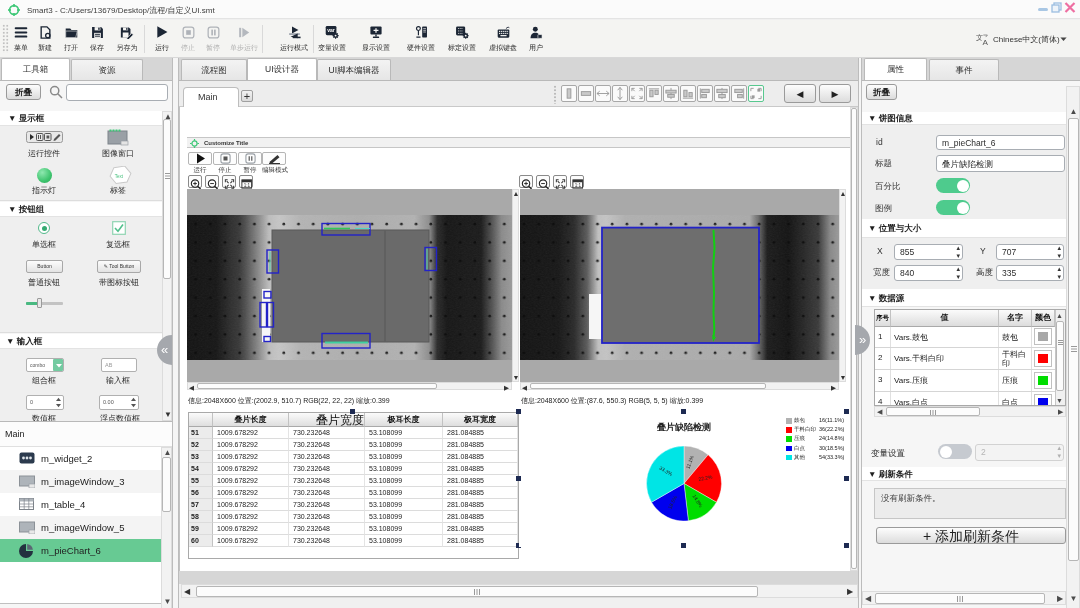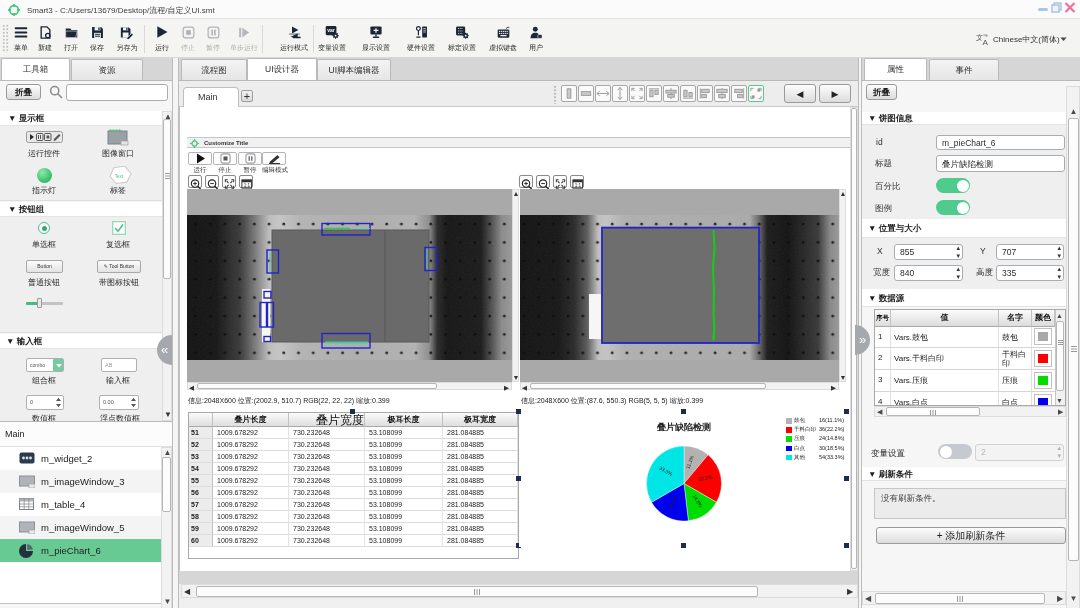--- a/index.html
+++ b/index.html
@@ -754,21 +754,21 @@
     <div class="ab sbtrack" style="left:12px;top:325px;width:192px;height:11px;"></div>
     <div class="ab arw" style="left:15px;top:327px;font-size:7px;">◀</div>
     <div class="ab arw" style="left:196px;top:327px;font-size:7px;">▶</div>
     <div class="ab sbthumb" style="left:24px;top:326px;width:94px;height:9px;"></div>
     <div class="ab" style="left:68px;top:329px;width:1px;height:5px;background:#999;box-shadow:2.5px 0 #999,5px 0 #999;"></div>
     <div class="ab plab" style="left:9px;top:367px;">变量设置</div>
     <div class="ab tgl-off" style="left:76px;top:363px;"></div>
     <div class="spin dis" style="left:113px;top:363px;width:89px;height:17px;">2</div>
     <div class="hdr ab" style="left:0;top:386px;width:204px;height:14px;padding-left:6px;line-height:14px;">▼ 刷新条件</div>
     <div class="ab" style="left:12px;top:407px;width:192px;height:31px;background:#ececec;border:1px solid #c6c6c6;font-size:8.5px;color:#444;padding:4px 0 0 6px;">没有刷新条件。</div>
-    <div class="ab btn" style="left:14px;top:446px;width:190px;height:17px;font-size:10px;line-height:16px;text-align:center;">+ 添加刷新条件</div>
+    <div class="ab btn" style="left:14px;top:446px;width:190px;height:17px;font-size:14px;line-height:16px;text-align:center;">+ 添加刷新条件</div>
     <div class="ab sbtrack" style="left:0px;top:510px;width:204px;height:14px;"></div>
     <div class="ab arw" style="left:3px;top:513.5px;">◀</div>
     <div class="ab arw" style="left:195px;top:513.5px;">▶</div>
     <div class="ab sbthumb" style="left:13px;top:511.5px;width:170px;height:11px;"></div>
     <div class="ab" style="left:95px;top:515px;width:1px;height:6px;background:#999;box-shadow:2.5px 0 #999,5px 0 #999;"></div>
 
     <div class="ab sbtrack" style="left:204px;top:5px;width:14px;height:523px;"></div>
     <div class="ab arw" style="left:207.5px;top:27px;">▲</div>
     <div class="ab sbthumb" style="left:205.5px;top:37px;width:11px;height:443px;"></div>
     <div class="ab" style="left:208.5px;top:265px;width:6px;height:1px;background:#999;box-shadow:0 2.5px #999,0 5px #999;"></div>

